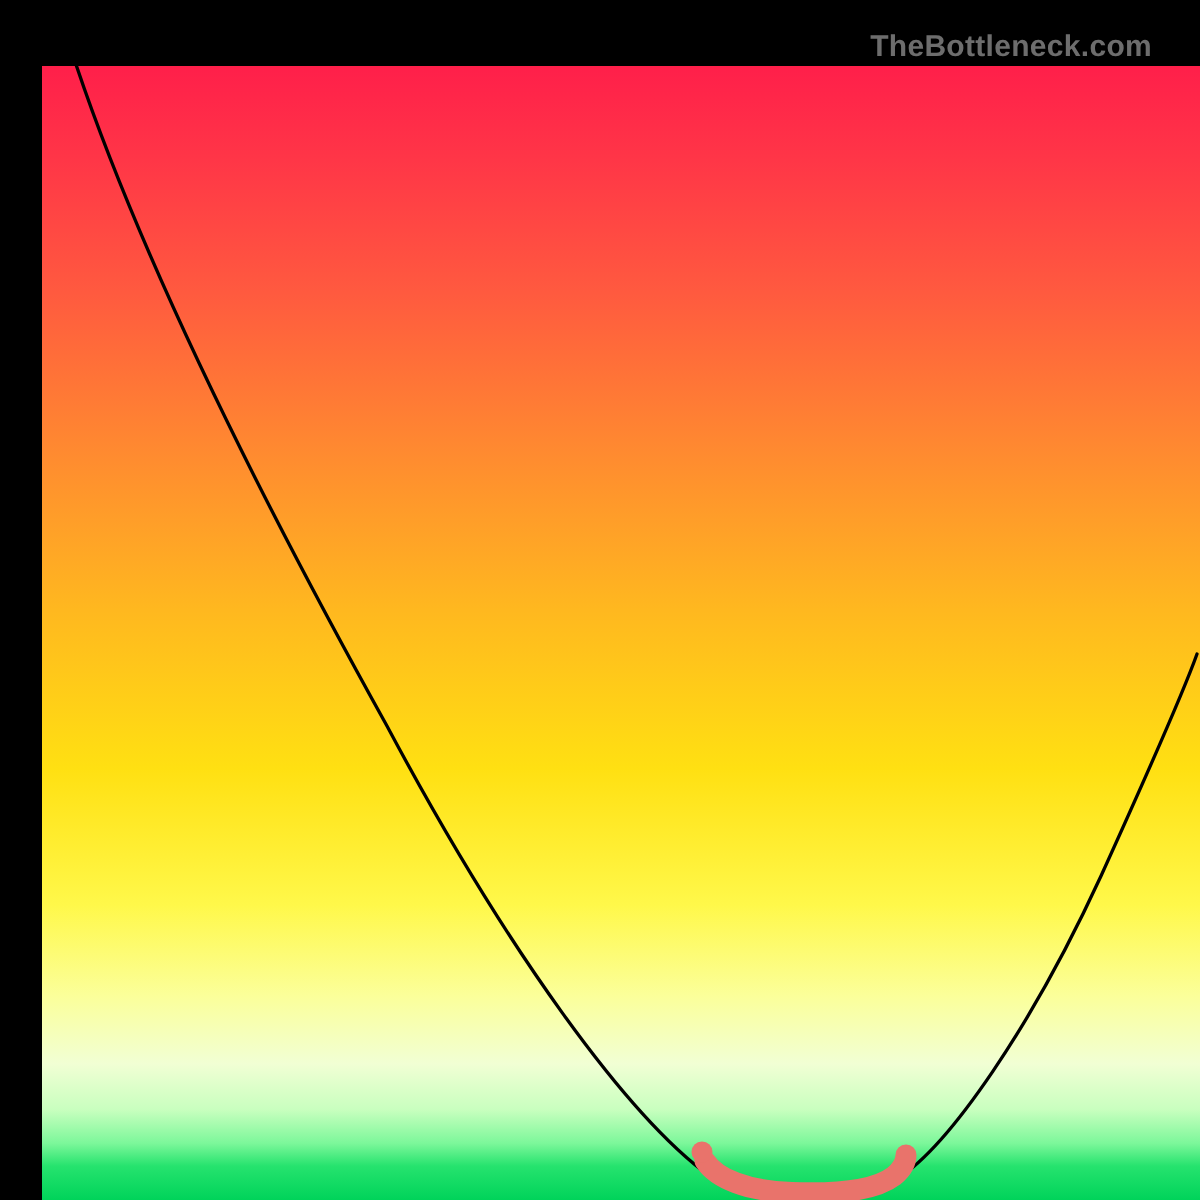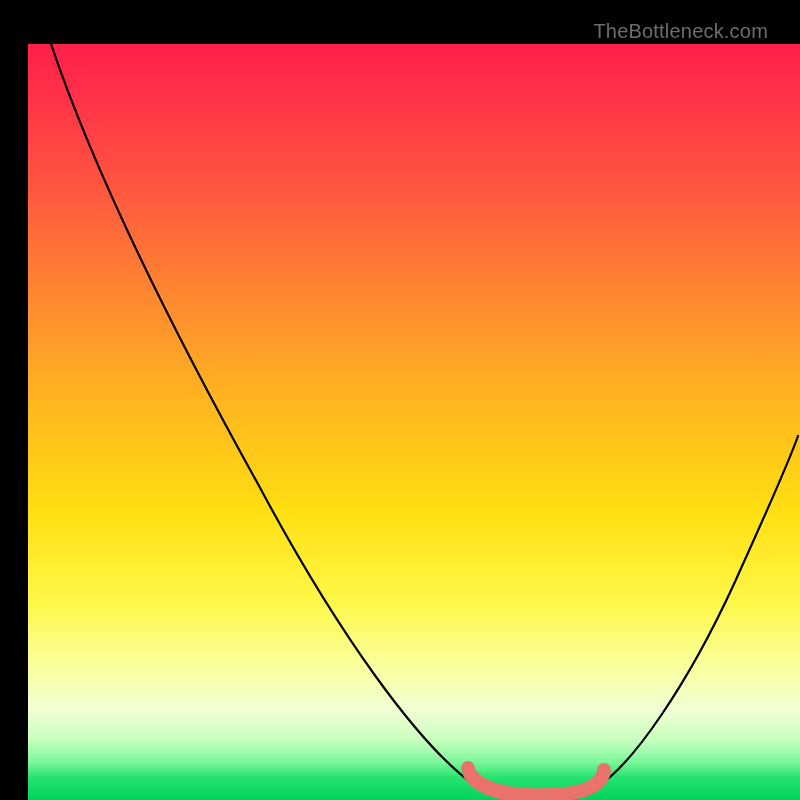--- a/index.html
+++ b/index.html
@@ -42,21 +42,21 @@
       #26e36e 97%,
       #00d35a 100%
     );
   }
   .watermark {
     position: absolute;
     top: 6px;
     right: 18px;
     color: #6d6d6d;
     font-size: 20px;
-    font-weight: 400;
+    font-weight: 700;
     letter-spacing: 0.2px;
   }
   svg.curves {
     position: absolute;
     left: 0;
     top: 0;
     width: 100%;
     height: 100%;
   }
 </style>

